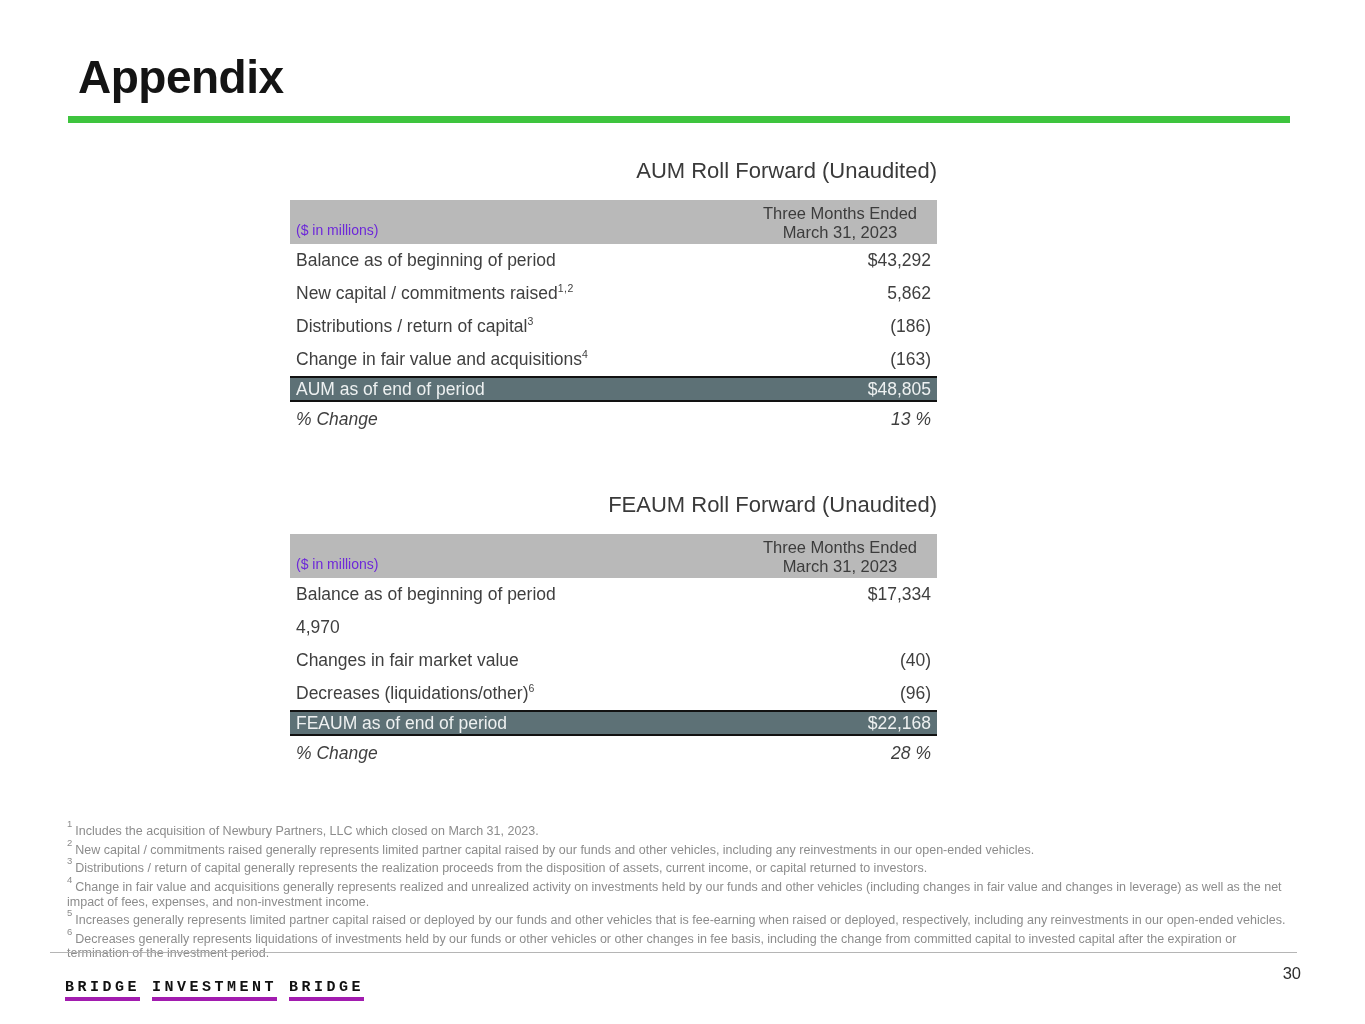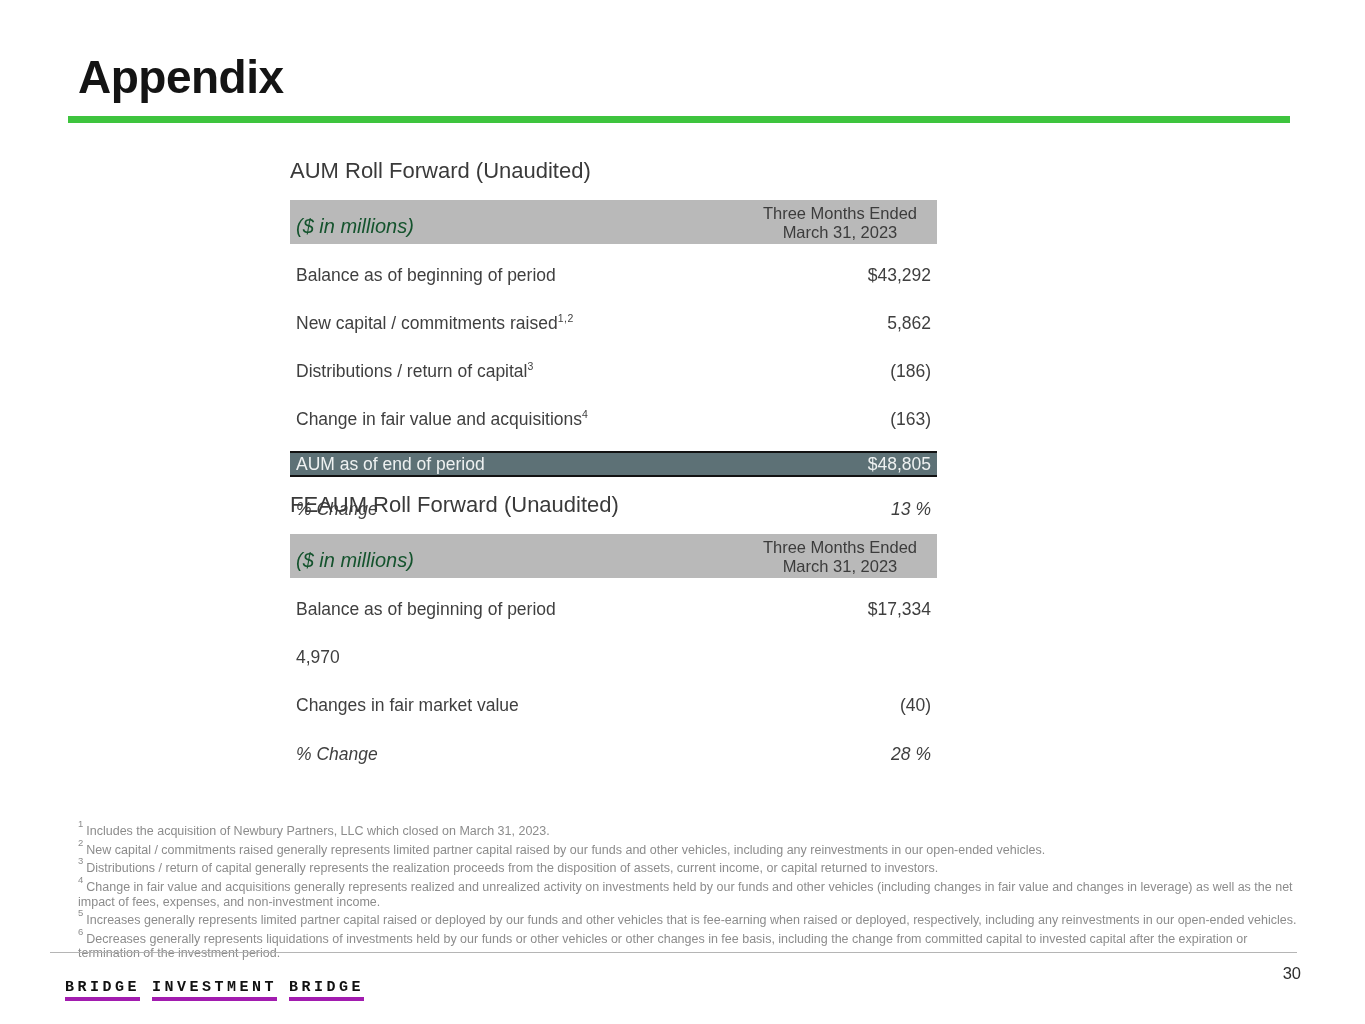--- a/index.html
+++ b/index.html
@@ -14,50 +14,50 @@
     font-size:46px; font-weight:700; color:#141414; letter-spacing:-0.5px;
   }
   .accent-rule {
     position:absolute; left:68px; top:116px; width:1222px; height:7px;
     background:#3ec43e;
   }
   .table-section { position:absolute; left:290px; width:647px; }
   .table-section.first  { top:158px; }
   .table-section.second { top:492px; }
   .table-title {
-    text-align:left; font-size:22px; color:#3a3a3a; font-weight:400;
+    text-align:right; font-size:22px; color:#3a3a3a; font-weight:400;
     margin-bottom:16px;
   }
   .tbl { width:100%; }
   .tbl-header {
     height:44px; background:#b9b9b9; display:flex;
     justify-content:space-between; align-items:stretch;
   }
   .hdr-left {
-    font-style:italic; font-size:20px; color:#14532d;
+    font-size:14px; color:#6d28d9;
     align-self:flex-end; padding:0 0 6px 6px;
   }
   .hdr-right {
     text-align:center; font-size:16.5px; color:#3c3c3c; line-height:19px;
     padding:4px 20px 0 0;
   }
   .tbl-row {
     height:33px; display:flex; justify-content:space-between;
-    align-items:center; padding:0 6px; font-size:17.5px; color:#3f3f3f;margin-top:15px;
+    align-items:center; padding:0 6px; font-size:17.5px; color:#3f3f3f;
   }
   .tbl-row .lbl sup, .tbl-row .lbl .fn-sup {
     font-size:10.5px; position:relative; top:-7px; letter-spacing:0.5px;
   }
   .tbl-row.total {
     height:26px; background:#5d7176; color:#eef1f1;
     border-top:2px solid #121212; border-bottom:2px solid #121212;
   }
   .tbl-row.change { font-style:italic; height:34px;gap:11px; }
   .footnotes {
-    position:absolute; left:78px; top:820px; width:1233px;
+    position:absolute; left:67px; top:820px; width:1233px;
     font-size:12.5px; line-height:14.5px; color:#8c8c8c;
   }
   .footnote sup {
     font-size:9.5px; position:relative; top:-3px; margin-right:3px;
   }
   .footer-rule {
     position:absolute; left:50px; top:952px; width:1247px; height:0;
     border-top:1px solid #b5b5b5;
   }
   .logo {
@@ -129,20 +129,28 @@
         <span class="lbl"><span>Balance as of beginning of period</span><span class="fn-sup"></span></span>
         <span class="val">$17,334</span>
       </div>
       <div class="tbl-row">
         <span class="val">4,970</span>
       </div>
       <div class="tbl-row">
         <span class="lbl"><span>Changes in fair market value</span><span class="fn-sup"></span></span>
         <span class="val">(40)</span>
       </div>
+      <div class="tbl-row">
+        <span class="lbl"><span>Decreases (liquidations/other)</span><span class="fn-sup">6</span></span>
+        <span class="val">(96)</span>
+      </div>
+      <div class="tbl-row total">
+        <span class="lbl">FEAUM as of end of period</span>
+        <span class="val">$22,168</span>
+      </div>
       <div class="tbl-row change">
         <span class="lbl">% Change</span>
         <span class="val">28 %</span>
       </div>
     </div>
   </section>
 
   <div class="footnotes">
     <div class="footnote"><sup>1</sup><span>Includes the acquisition of Newbury Partners, LLC which closed on March 31, 2023.</span></div>
     <div class="footnote"><sup>2</sup><span>New capital / commitments raised generally represents limited partner capital raised by our funds and other vehicles, including any reinvestments in our open-ended vehicles.</span></div>

